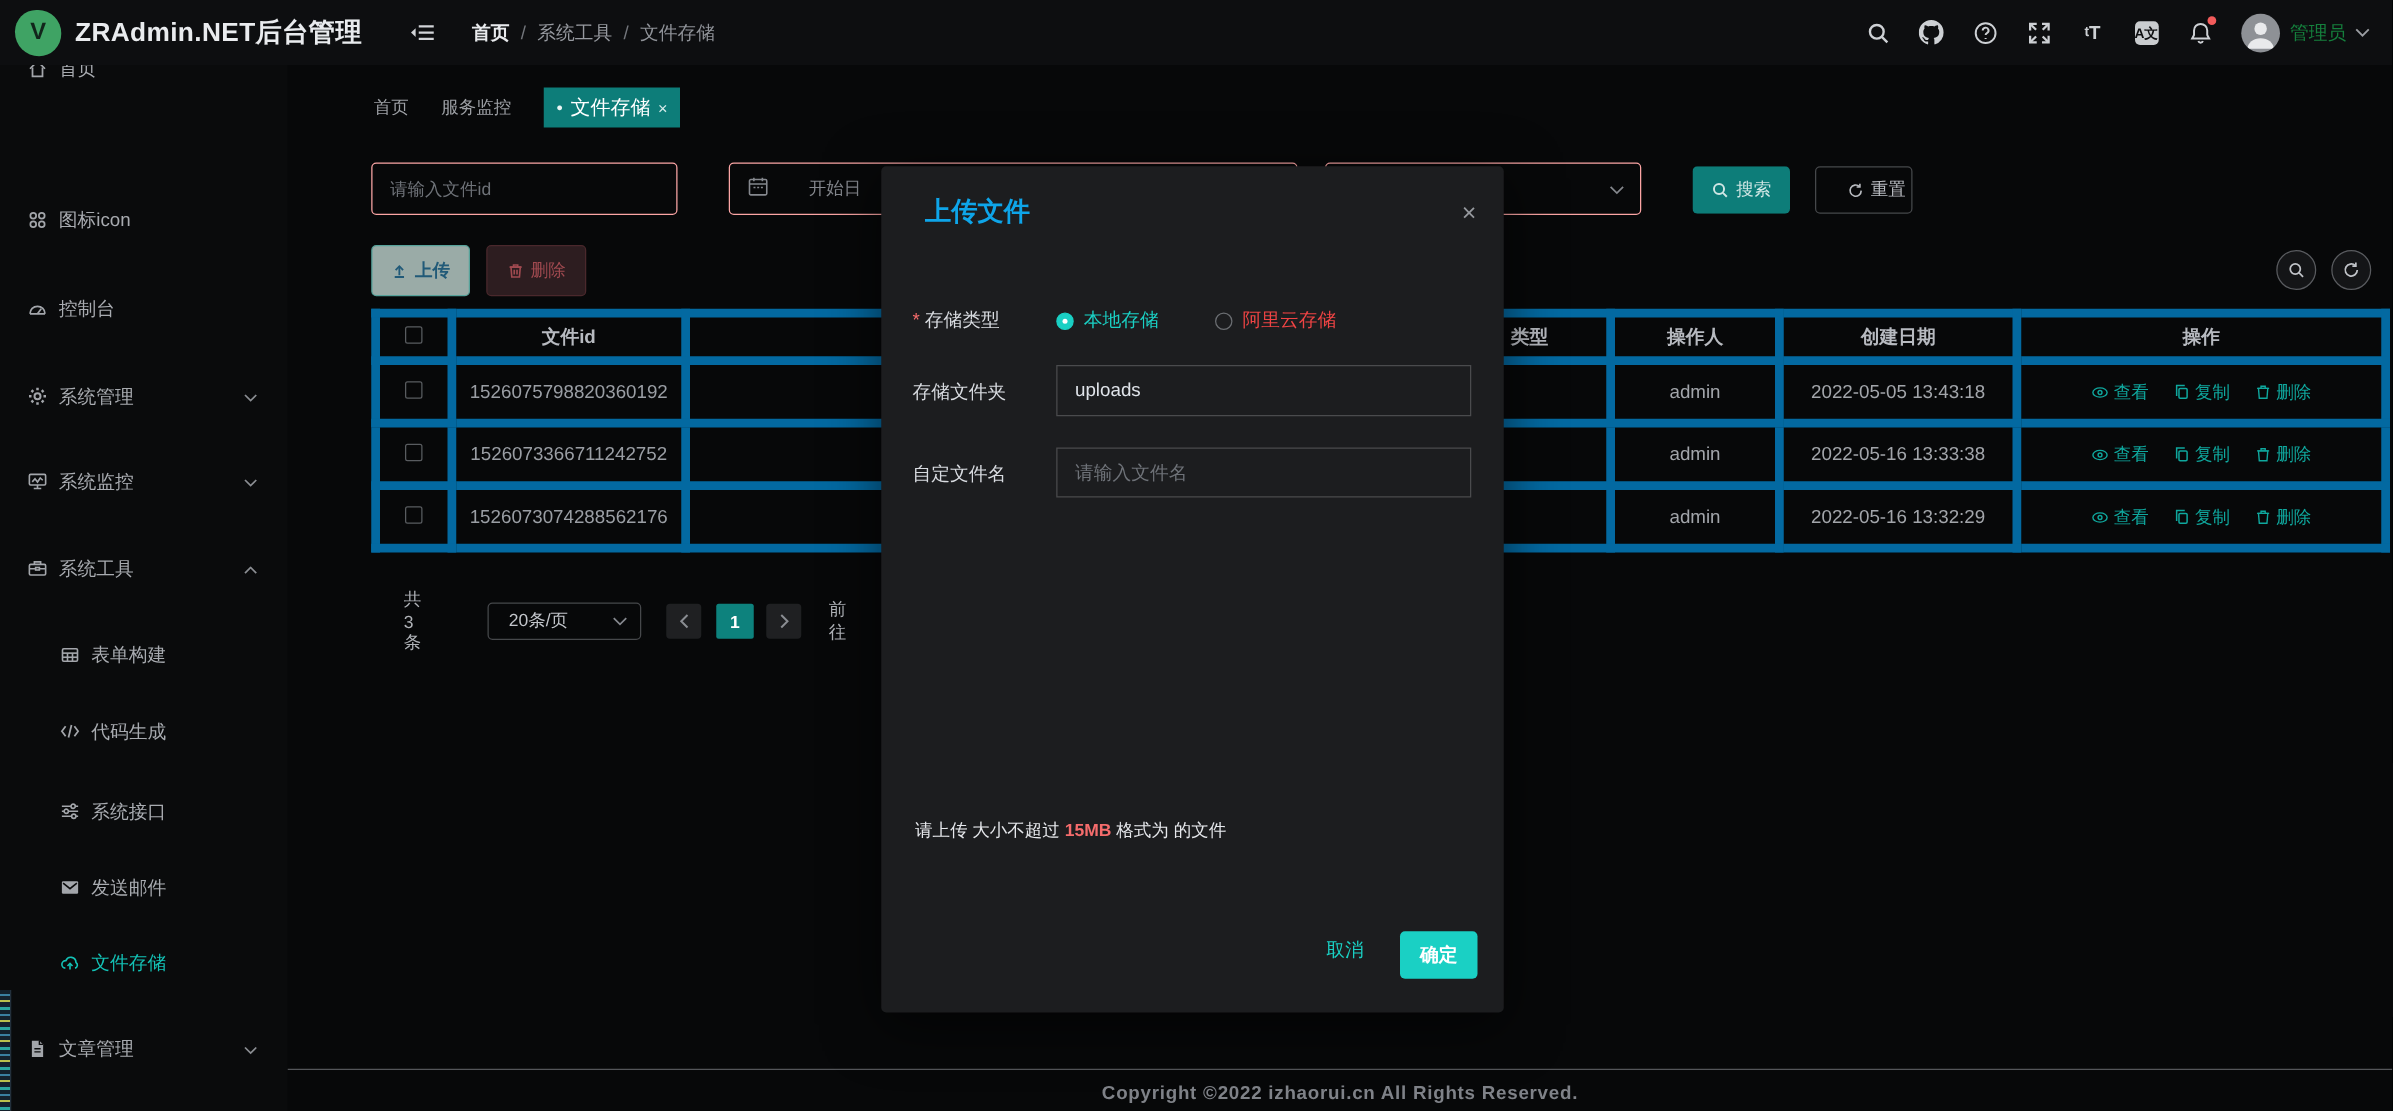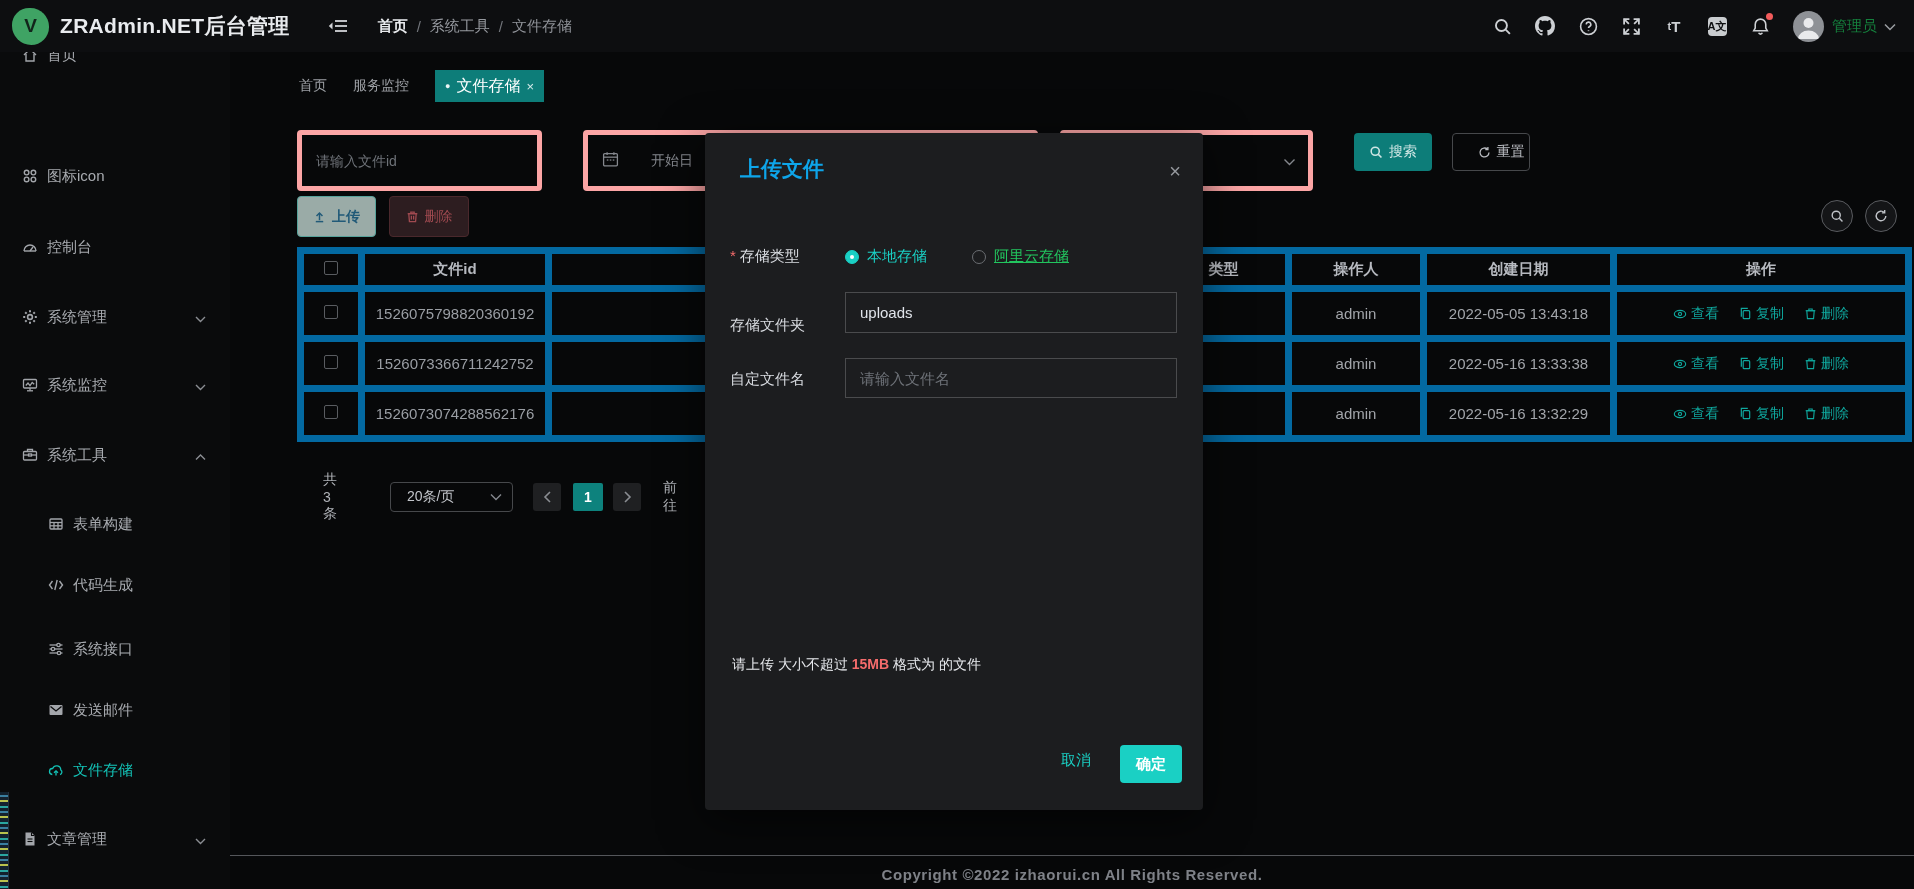--- a/index.html
+++ b/index.html
@@ -41,21 +41,21 @@
   .s-item .exp { position:absolute; right:24px; color:#8b8e93; }
 
   
   .main { position:absolute; left:230px; top:52px; right:0; bottom:0; }
   .tabsrow { position:absolute; left:69px; top:18px; height:32px; display:flex; align-items:center; gap:26px; }
   .tab { font-size:14px; color:#9da0a5; cursor:pointer; }
   .tab-active { background:#0d7d79; color:#fff; height:32px; display:flex; align-items:center; gap:6px; padding:0 10px; cursor:pointer; }
   .tab-active .tdot { font-size:9px; color:#e9f5f4; }
   .tab-active .tclose { font-size:13px; color:#d7eceb; cursor:pointer; }
 
-  .inputbox { border:5px solid #fca5a5; border-radius:4px; background:transparent; height:61px; display:flex; align-items:center; color:#85888e; font-size:14px; }
+  .inputbox { border:1px solid #fca5a5; border-radius:4px; background:transparent; height:42px; display:flex; align-items:center; color:#85888e; font-size:14px; }
   input.real { background:transparent; border:none; outline:none; color:#d6d9df; font-size:14px; width:100%; padding:0 14px; }
   input.real::placeholder { color:#6e7278; }
   .btn { border-radius:4px; font-size:14px; display:flex; align-items:center; justify-content:center; gap:6px; cursor:pointer; border:1px solid transparent; }
   .btn-search { background:#0d7d79; color:#cfe6e4; }
   .btn-reset { background:transparent; border-color:#46484b; color:#b9bcc1; }
   .btn-upload { background:#9aaba7; border-color:#56a29a; color:#215a78; font-weight:bold; }
   .btn-delete { background:#2d1d20; border-color:#4a282c; color:#a04a50; }
   .circle-btn { width:32px; height:32px; border-radius:50%; border:1px solid #595b5f; background:#141517; color:#c0c3c8; display:flex; align-items:center; justify-content:center; cursor:pointer; }
 
   table.grid { border-collapse:collapse; table-layout:fixed; width:1608px; }
@@ -85,21 +85,21 @@
   .dlg-title { position:absolute; left:35px; top:22px; font-size:21px; font-weight:bold; color:#0ea5e9; }
   .dlg-close { position:absolute; right:22px; top:28px; font-size:20px; color:#96999e; cursor:pointer; line-height:1; }
   .dlg-label { position:absolute; left:25px; font-size:15px; color:#d8dbe0; }
   .req { color:#f56c6c; margin-right:4px; }
   .radio { display:inline-flex; align-items:center; gap:8px; cursor:pointer; }
   .rdot { width:14px; height:14px; border-radius:50%; }
   .rdot.on { background:#1ad0c4; border:1px solid #1ad0c4; position:relative; }
   .rdot.on::after { content:""; position:absolute; left:4px; top:4px; width:4px; height:4px; background:#fff; border-radius:50%; }
   .rdot.off { background:transparent; border:1px solid #6b6e72; }
   .rlabel-on { color:#1ad0c4; font-size:15px; }
-  .rlabel-off { color:#22c55e; font-size:15px;text-decoration:underline; }
+  .rlabel-off { color:#ef4444; font-size:15px; }
   .dlg-input { position:absolute; left:140px; width:332px; border:1px solid #4a4b4d; border-radius:0; background:transparent; }
   .dlg-input input { height:100%; }
   .dropzone { position:absolute; left:27px; top:290px; width:441px; height:227px; border:1px dashed #4c4d4f; border-radius:6px; cursor:pointer; }
   .droptext { position:absolute; left:0; right:0; top:158px; text-align:center; font-size:15px; color:#dfe2e8; }
   .droptext .lk { color:#1ad0c4; cursor:pointer; }
   .cloud { position:absolute; left:50%; top:62px; transform:translateX(-50%); }
   .dlg-tip { position:absolute; left:27px; top:523px; font-size:14px; color:#e6e8ec; }
   .dlg-tip b { color:#f56c6c; }
   .dlg-cancel { position:absolute; left:356px; top:618px; color:#1ad0c4; font-size:15px; cursor:pointer; }
   .dlg-ok { position:absolute; left:415px; top:612px; width:62px; height:38px; background:#1ad0c4; color:#fff; font-size:15px; font-weight:bold; display:flex; align-items:center; justify-content:center; border-radius:4px; cursor:pointer; }
@@ -559,21 +559,21 @@
     </div>
     <span class="radio abs" style="left:140px; top:114px;">
       <span class="rdot on"></span>
       <span class="rlabel-on">本地存储</span>
     </span>
     <span class="radio abs" style="left:267px; top:114px;">
       <span class="rdot off"></span>
       <span class="rlabel-off">阿里云存储</span>
     </span>
 
-    <div class="dlg-label" style="top:183px;">存储文件夹</div>
+    <div class="dlg-label" style="top:171px;">存储文件夹</div>
     <div class="dlg-input" style="top:159px; height:41px;">
       <input class="real" style="color: rgb(224, 228, 234); font-size: 15px;" value="uploads">
     </div>
 
     <div class="dlg-label" style="top:237px;">自定文件名</div>
     <div class="dlg-input" style="top:225px; height:40px;">
       <input class="real" style="font-size: 15px;" placeholder="请输入文件名">
     </div>
 
 

